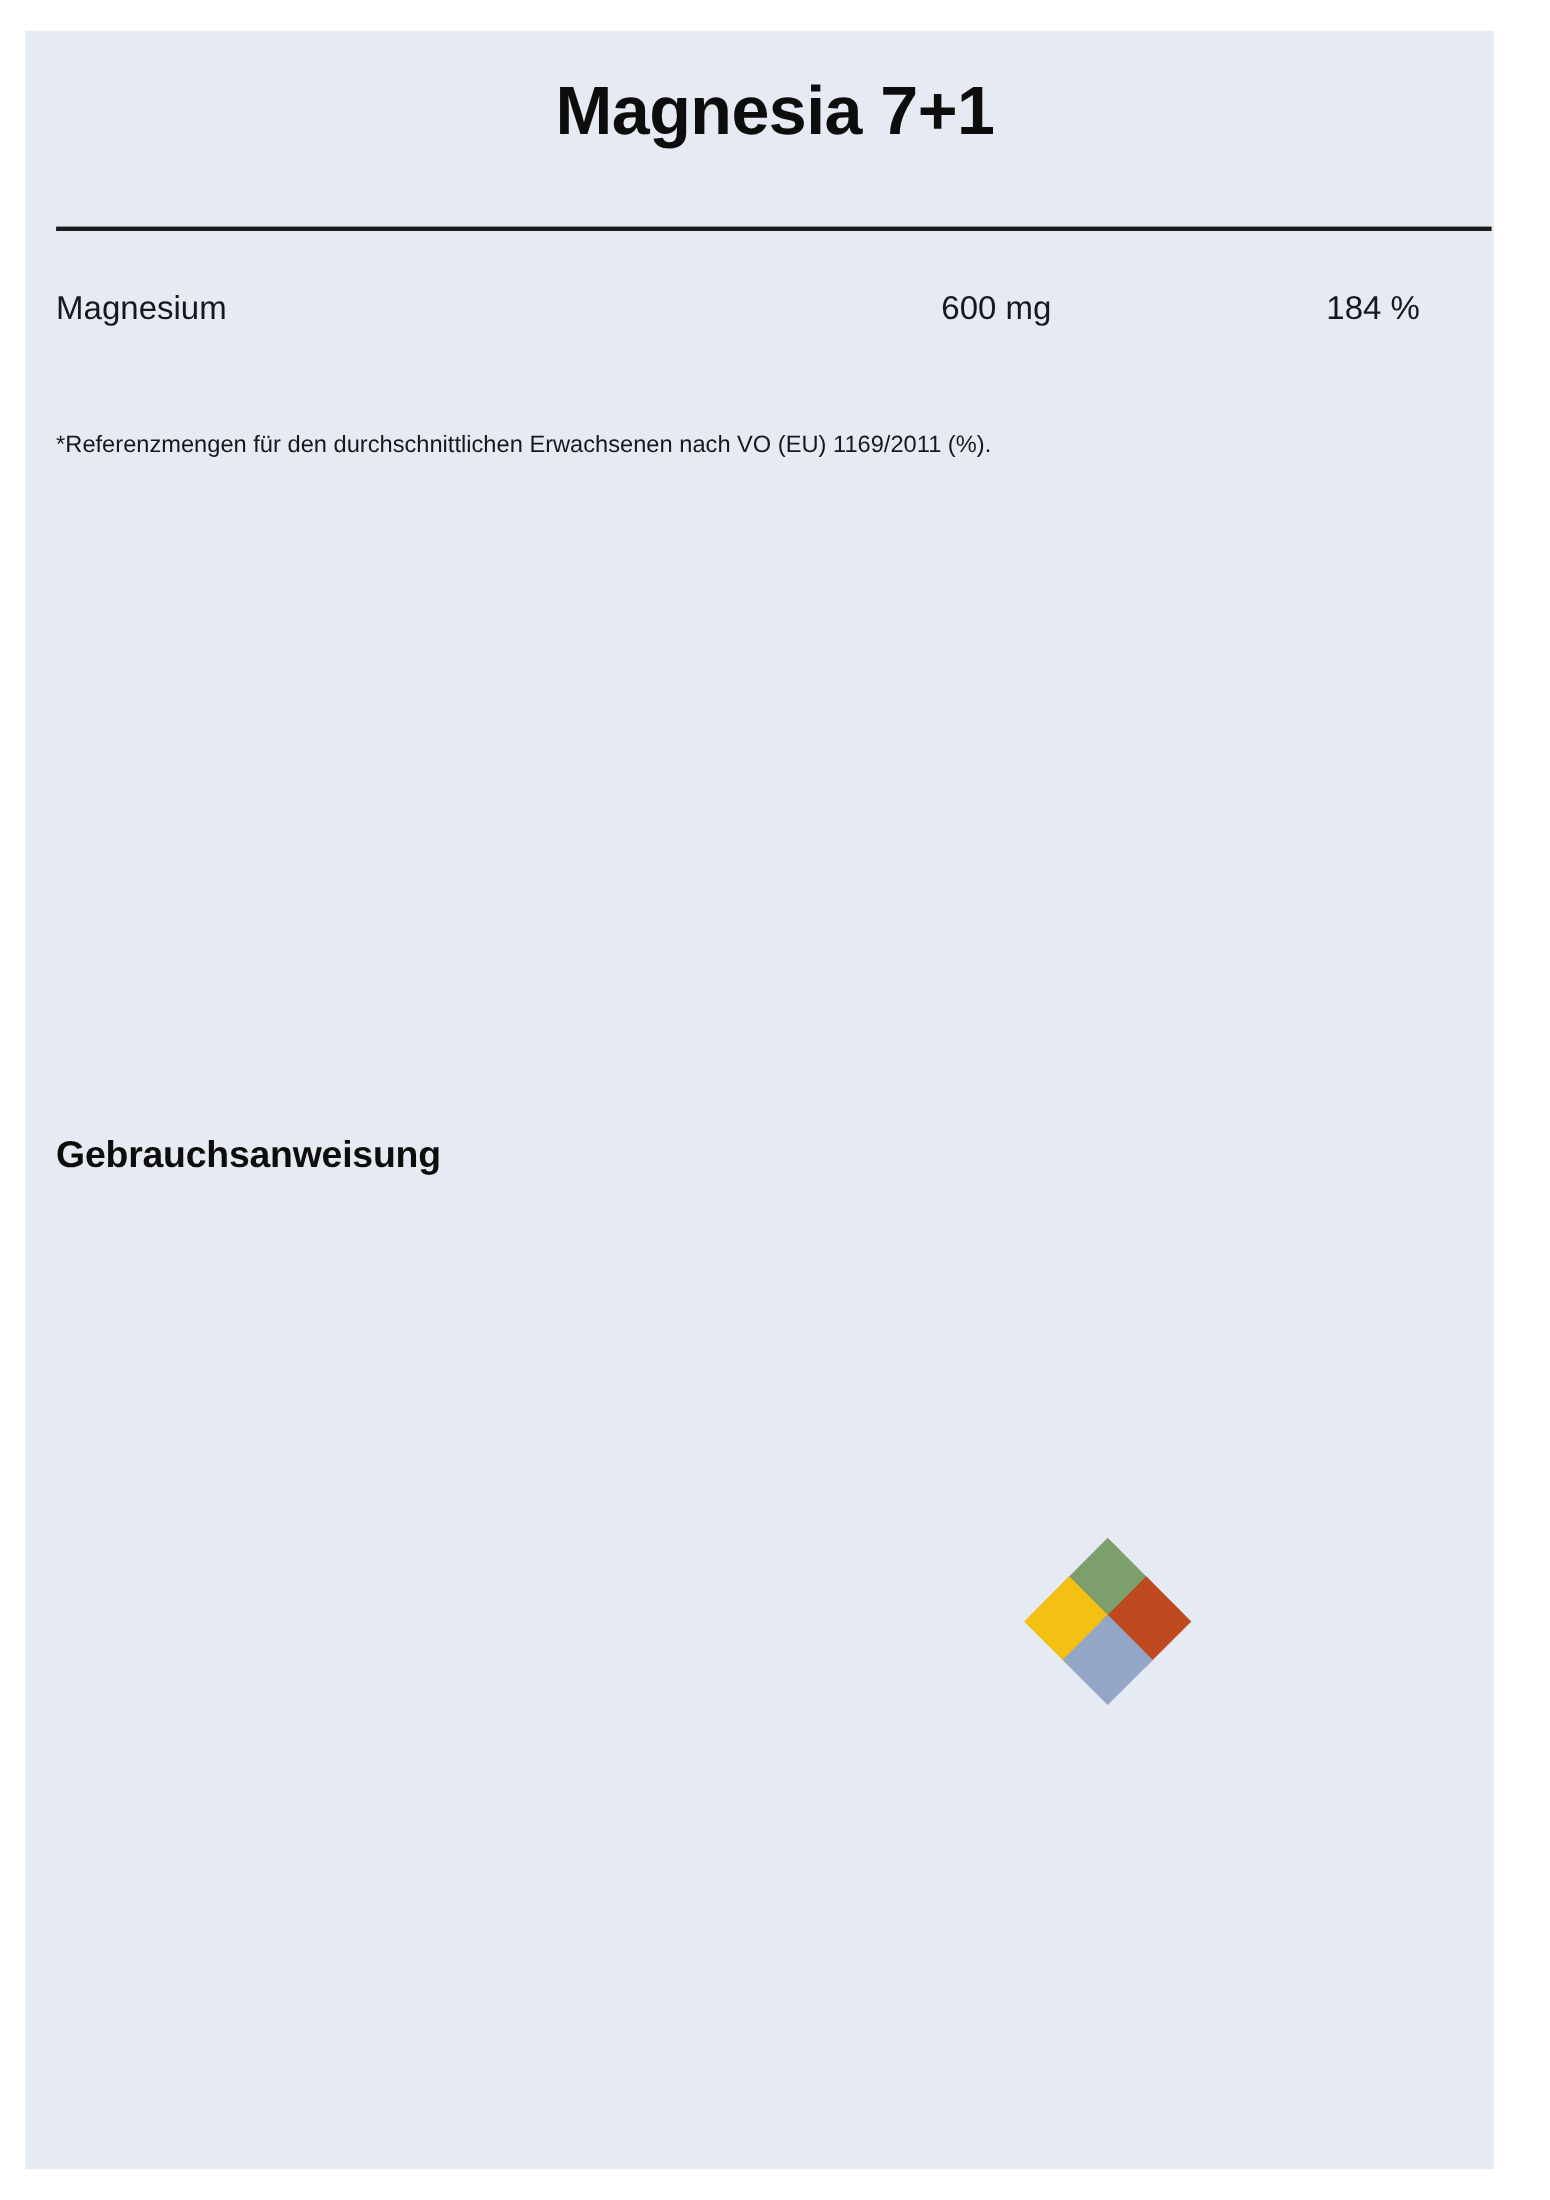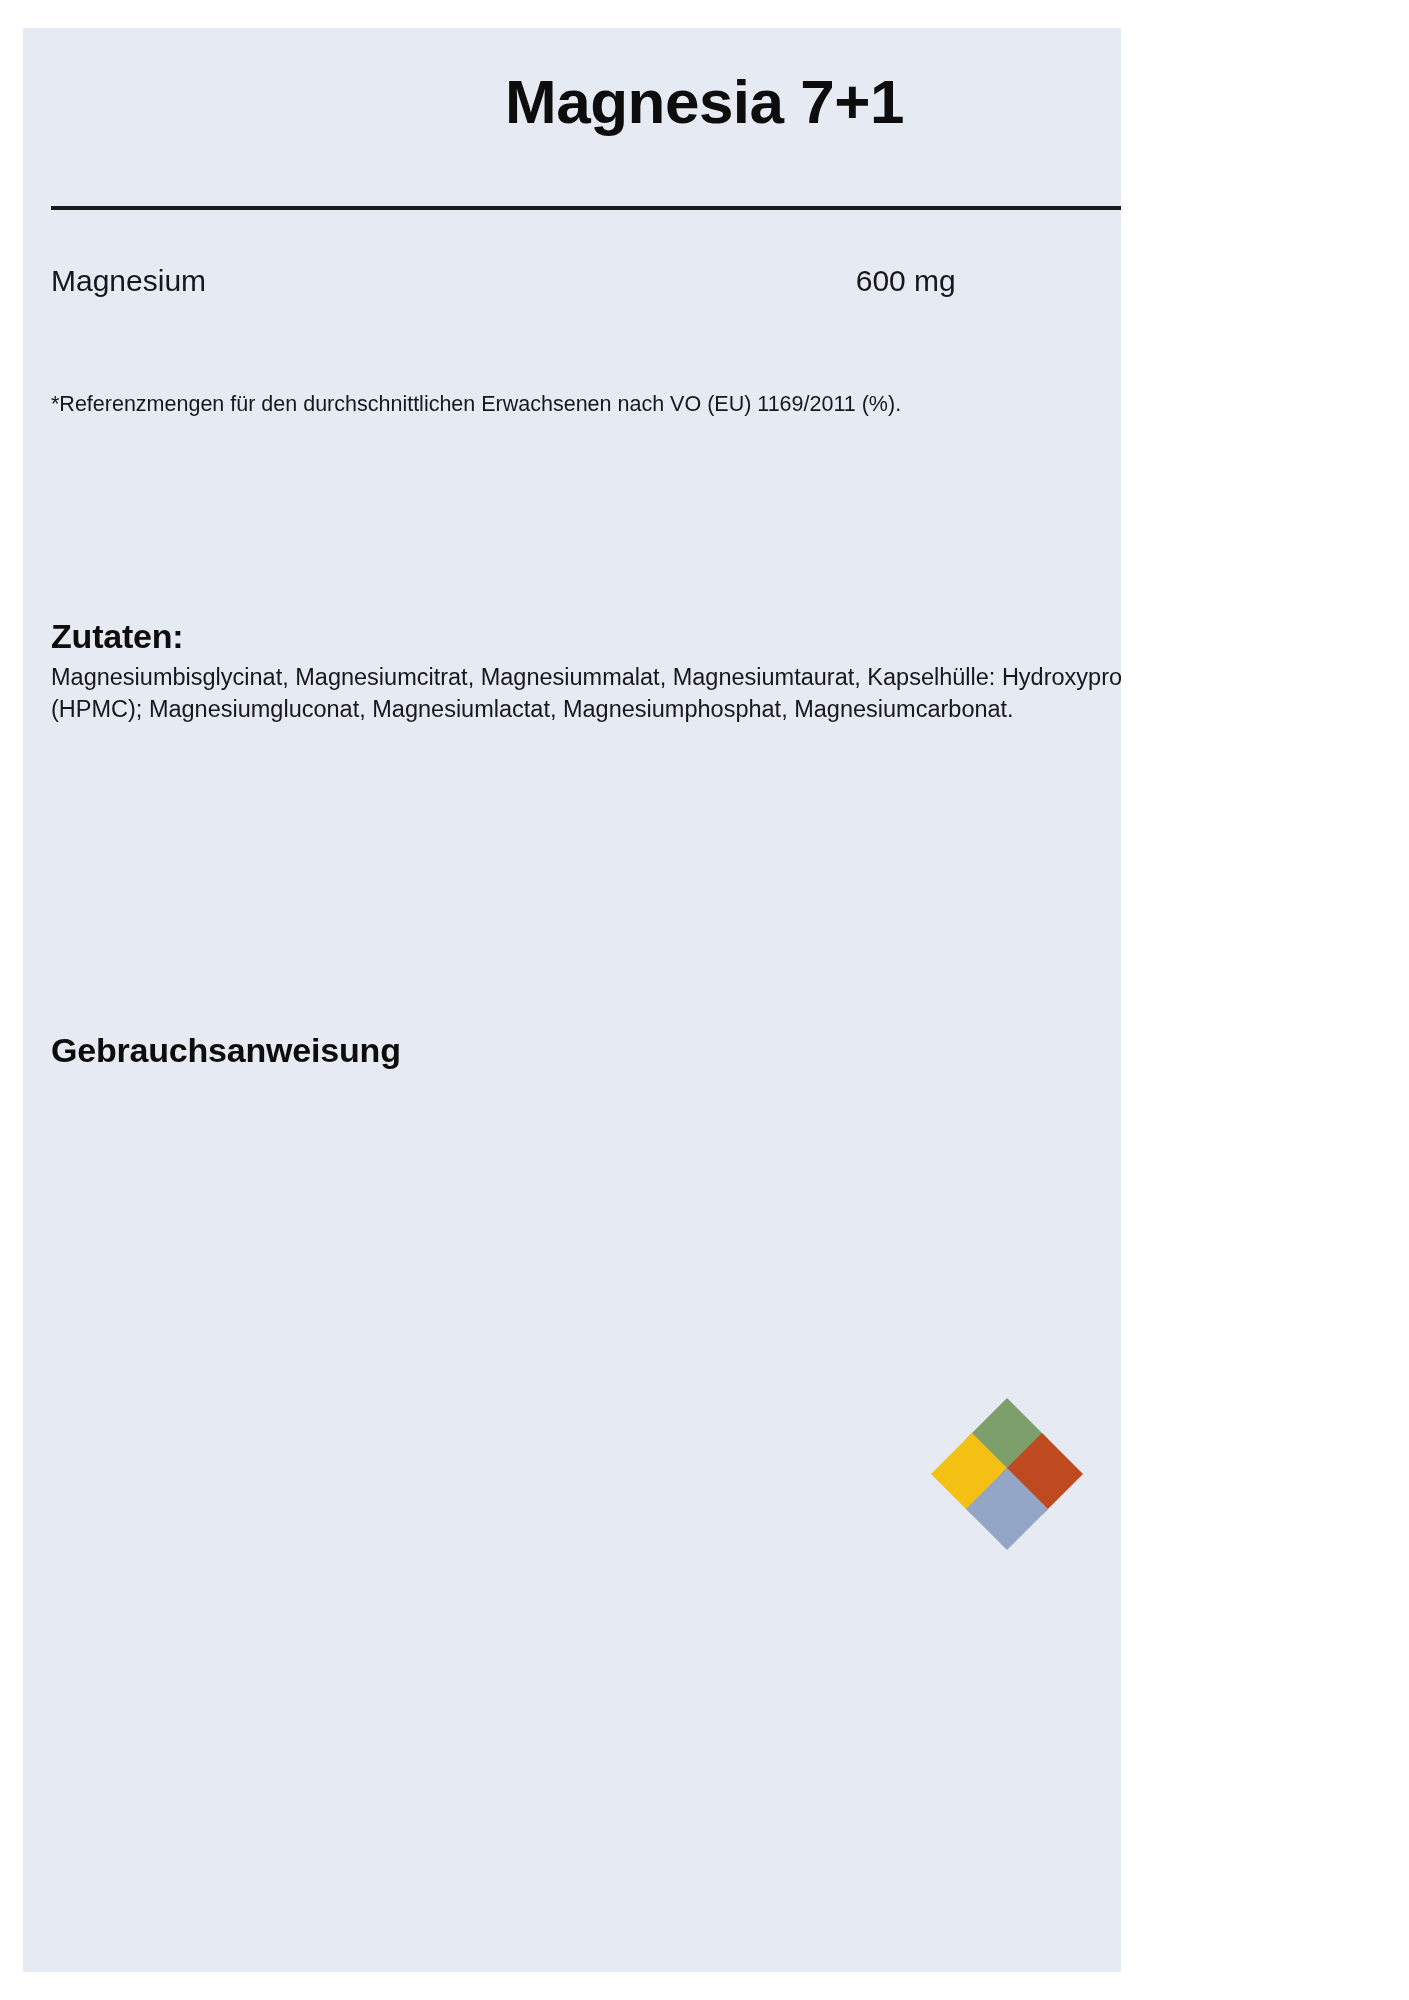--- a/index.html
+++ b/index.html
@@ -6,21 +6,21 @@
     margin: 0;
     padding: 0;
     background: #ffffff;
   }
   body {
     font-family: "Liberation Sans", sans-serif;
     -webkit-font-smoothing: antialiased;
   }
   .page {
     position: relative;
-    width: 1121px;
+    width: 1358px;
     height: 2000px;
     background: #ffffff;
     overflow: hidden;
   }
   .panel {
     position: absolute;
     left: 23px;
     top: 28px;
     width: 1363px;
     height: 1944px;
@@ -149,24 +149,20 @@
       <div class="table-row table-body">
         <div class="cell col-name">Magnesium</div>
         <div class="cell col-dose">600 mg</div>
         <div class="cell col-nrv">184 %</div>
       </div>
 
     </div>
 
     <div class="footnote">*Referenzmengen für den durchschnittlichen Erwachsenen nach VO (EU) 1169/2011 (%).</div>
 
-    <div class="section" id="sec-zutaten">
-      <h2>Zutaten:</h2>
-      <p>Magnesiumbisglycinat, Magnesiumcitrat, Magnesiummalat, Magnesiumtaurat, Kapselhülle: Hydroxypropylmethylcellulose (HPMC); Magnesiumgluconat, Magnesiumlactat, Magnesiumphosphat, Magnesiumcarbonat.</p>
-    </div>
 
 
     <div class="section" id="sec-anwendung">
       <h2>Gebrauchsanweisung</h2>
     </div>
 
     <div class="logo">
       <div class="dia dia-top" style="background: rgb(125, 159, 107);"></div>
       <div class="dia dia-left" style="background: rgb(243, 192, 19);"></div>
       <div class="dia dia-right" style="background: rgb(192, 74, 32);"></div>

